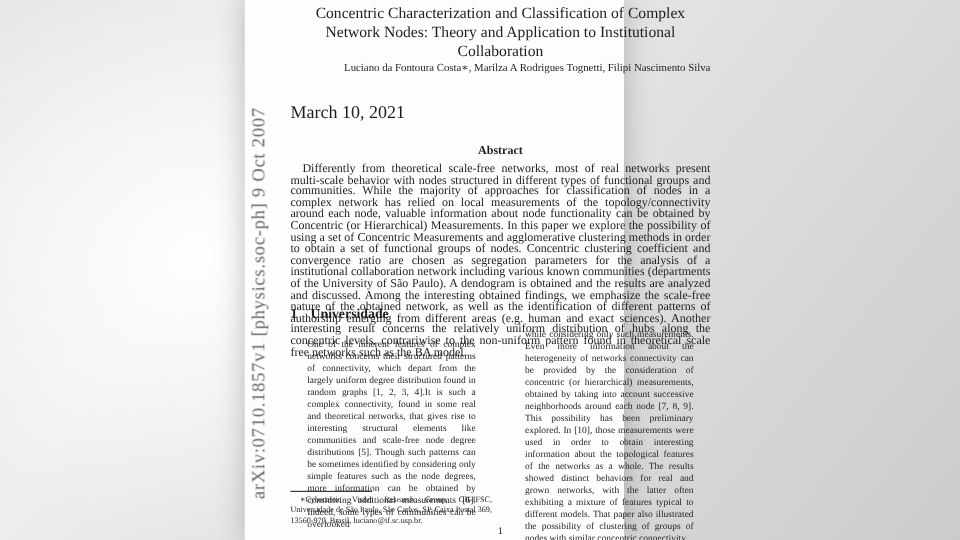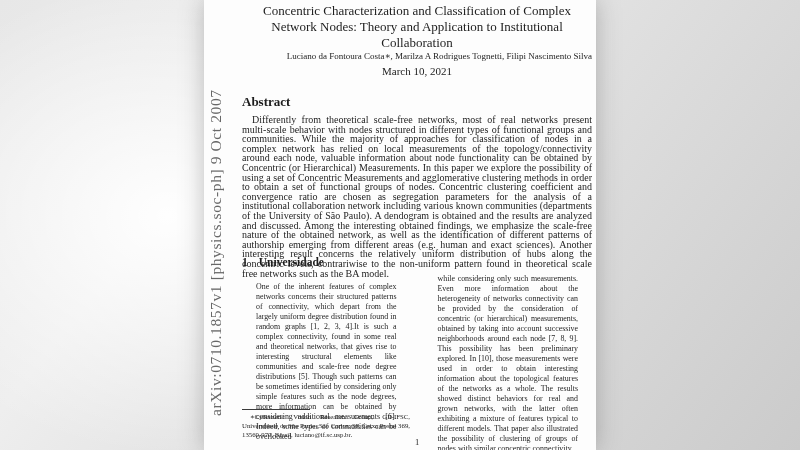--- a/index.html
+++ b/index.html
@@ -5,21 +5,21 @@
   html,body { margin:0; padding:0; }
   .canvas {
     position:relative; width:800px; height:450px; overflow:hidden;
     background:
       radial-gradient(ellipse 420px 340px at 21% 48%, rgba(255,255,255,0.95), rgba(255,255,255,0) 70%),
       linear-gradient(128deg, #e7e7e7 0%, #eeeeee 28%, #e0e0e0 55%, #d2d2d2 85%, #cbcbcb 100%);
     font-family:"Liberation Serif","DejaVu Serif",serif;
     color:#1d1d1d;
   }
   .page {
-    position:absolute; left:204px; top:0; width:392px; height:450px;
+    position:absolute; left:204px; top:0; width:316px; height:450px;
     background:#fdfdfd;
     box-shadow:0 0 22px rgba(90,90,90,0.38);
   }
   .content {
     position:absolute; left:38px; top:0; width:350px; height:450px;
     filter:blur(0.3px);
   }
   .arxiv-stamp {
     position:absolute; left:207px; top:416px;
     transform:rotate(-90deg); transform-origin:0 0;
@@ -27,22 +27,22 @@
     font-size:15.5px; letter-spacing:0.6px; color:#686868;
     filter:blur(0.3px);
     z-index:3;
   }
   .title {
     margin:0; padding-top:3px;
     font-size:13px; line-height:16px; font-weight:normal;
     text-align:center;
   }
   .authors { font-size:9px; text-align:right; }
-  .date    { margin-top:4px; font-size:11px; text-align:center; }
-  .abstract-heading { margin-top:17px; font-size:13px; font-weight:bold; text-align:left; }
+  .date    { margin-top:24px; font-size:15px; }
+  .abstract-heading { margin-top:17px; font-size:10px; font-weight:bold; text-align:center; }
   .abstract-text {
     margin:5px 0 0 0;
     font-size:10px; line-height:9.6px;
     text-align:justify; text-indent:10px;
   }
   .columns {
     position:absolute; top:256px; left:0; width:350px;
     display:flex; gap:13px;
   }
   .col { flex:1 1 0; min-width:0; }

